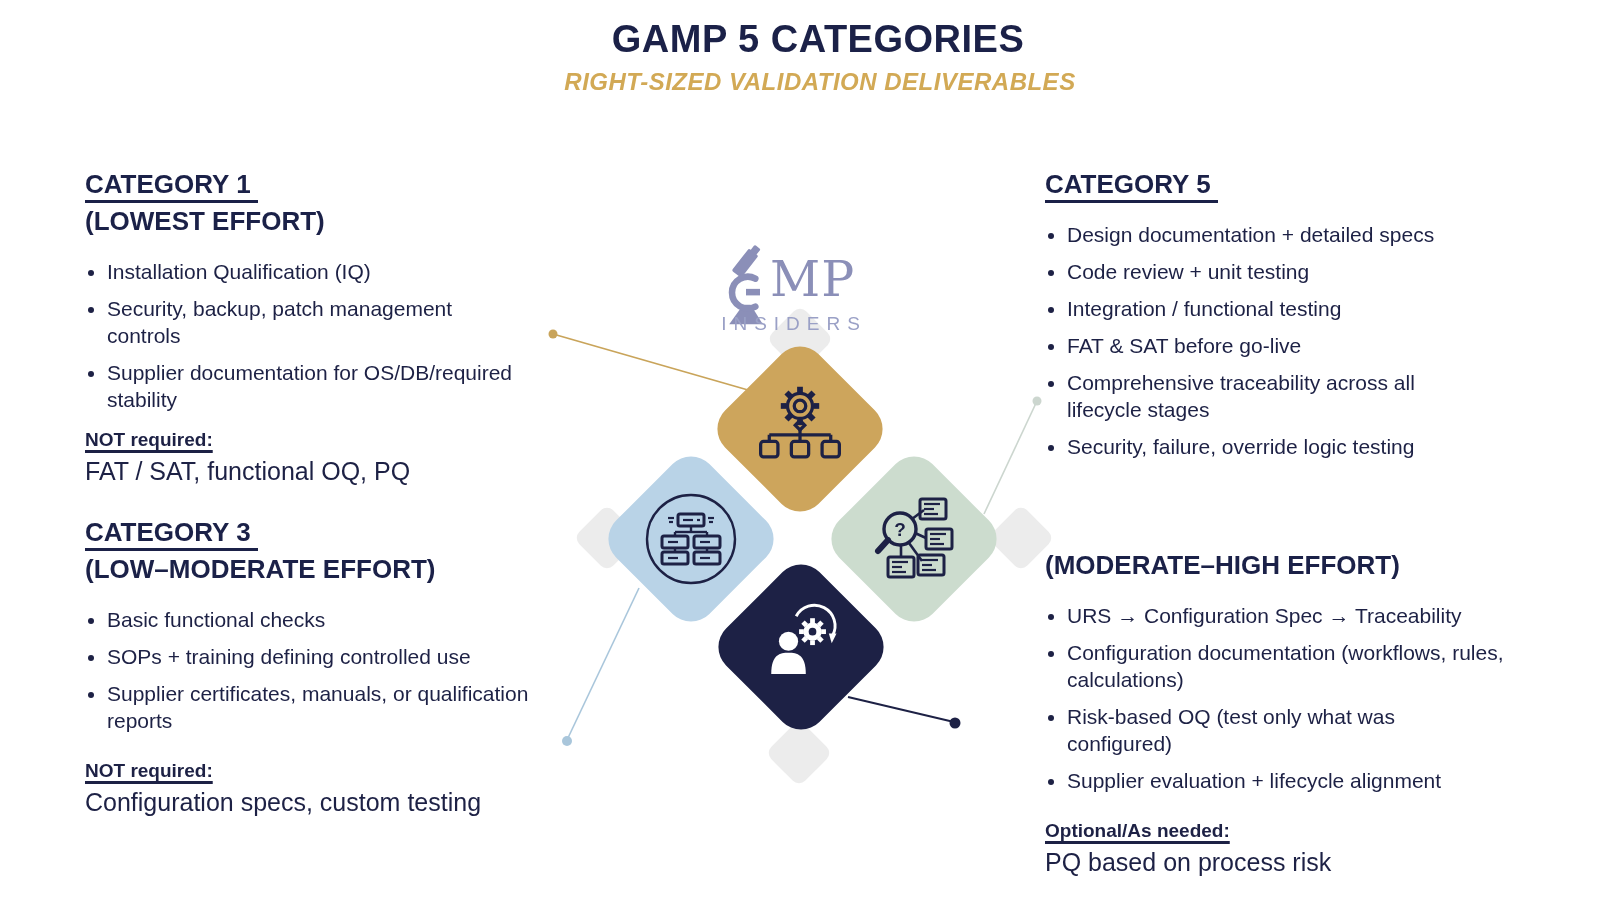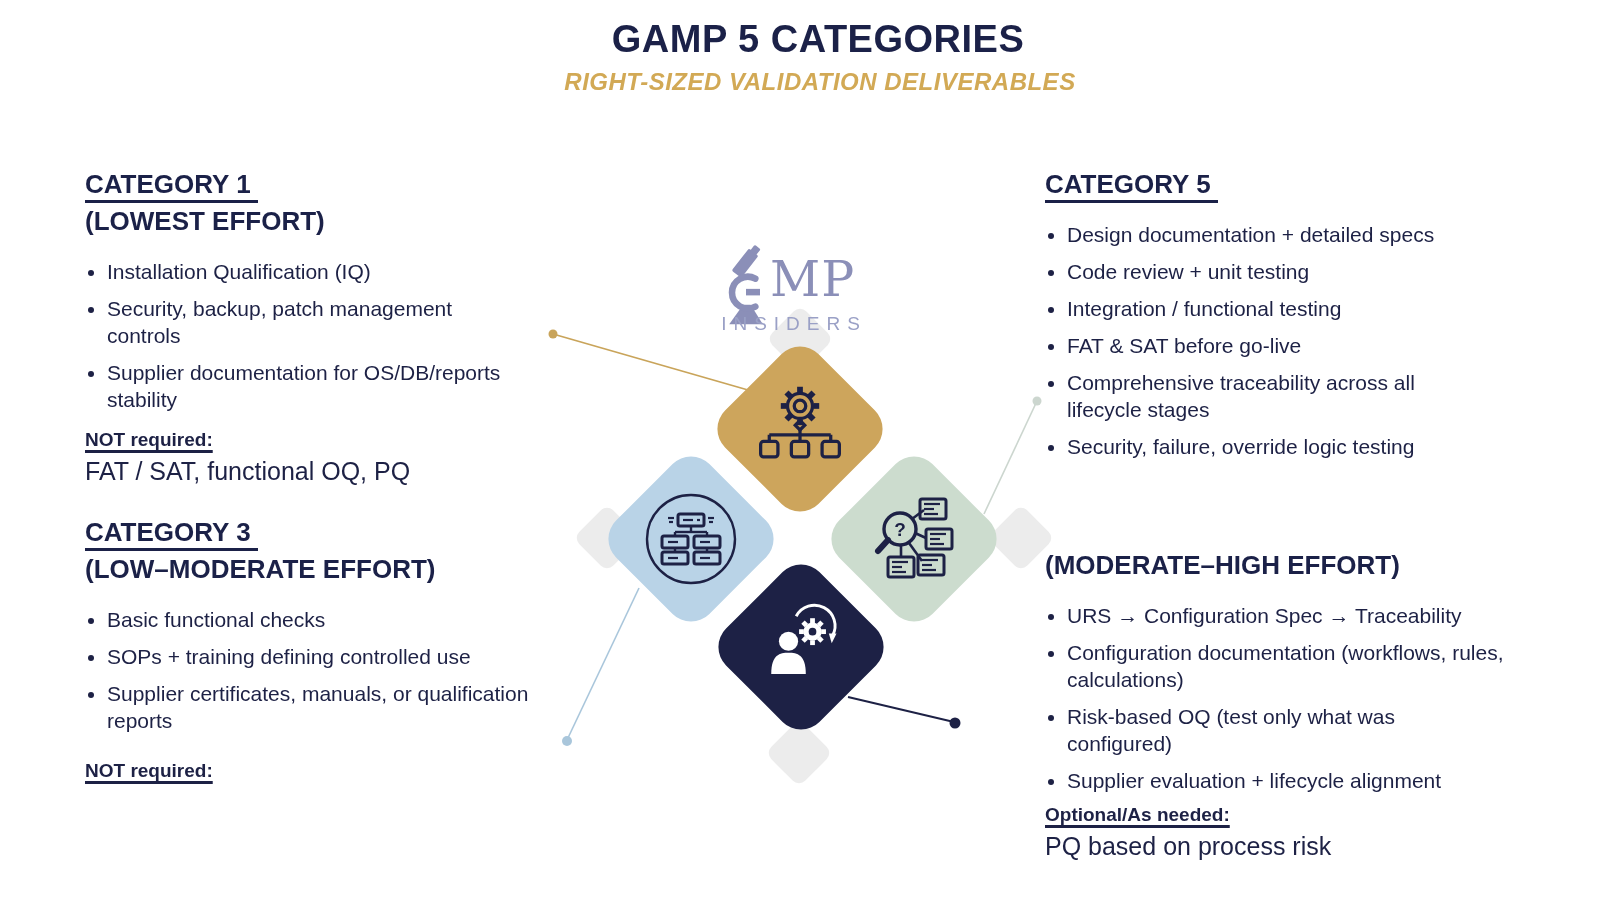--- a/index.html
+++ b/index.html
@@ -29,21 +29,21 @@
   .cat-title{margin:0 0 18px 0;font-size:26px;line-height:37px;font-weight:bold;color:var(--heading,#1b2148);}
   .hline{border-bottom:3px solid var(--heading,#1b2148);padding-bottom:1px;padding-right:7px;}
   .cat-bullets{margin:0;padding-left:22px;}
   #cat1 .cat-bullets{width:420px;}
   #cat3 .cat-bullets{width:435px;margin-top:18px;}
   #cat5 .cat-bullets{width:392px;}
   #cat4 .cat-bullets{width:438px;}
   .cat-bullets li{font-size:21px;line-height:27px;margin-bottom:10px;}
   .note{margin-top:16px;}
   #cat3 .note{margin-top:26px;}
-  #cat4 .note{margin-top:10px;}
+  #cat4 .note{margin-top:26px;}
   .note-label{
     font-size:19px;font-weight:bold;
     text-decoration:underline;text-decoration-thickness:2.5px;text-underline-offset:4px;
   }
   .note-text{font-size:25px;margin-top:7px;line-height:27px;}
   
   .connectors{position:absolute;left:0;top:0;z-index:1;pointer-events:none;}
   .shadow-diamond{
     position:absolute;width:48px;height:48px;border-radius:9px;
     background:var(--gray,#ececec);transform:rotate(45deg);z-index:0;
@@ -234,40 +234,41 @@
 </div>
 
 <div class="cat-block" id="cat1">
   <h2 class="cat-title">
     <span class="hline">CATEGORY 1</span><br>
     <span>(LOWEST EFFORT)</span>
   </h2>
   <ul class="cat-bullets">
     <li>Installation Qualification (IQ)</li>
     <li>Security, backup, patch management controls</li>
-    <li>Supplier documentation for OS/DB/reports stability</li>
+    <li>Supplier documentation for OS/DB/required stability</li>
   </ul>
   <div class="note">
     <div class="note-label">NOT required:</div>
     <div class="note-text">FAT / SAT, functional OQ, PQ</div>
   </div>
 </div>
 
 <div class="cat-block" id="cat3">
   <h2 class="cat-title">
     <span class="hline">CATEGORY 3</span><br>
     <span>(LOW–MODERATE EFFORT)</span>
   </h2>
   <ul class="cat-bullets">
     <li>Basic functional checks</li>
     <li>SOPs + training defining controlled use</li>
     <li>Supplier certificates, manuals, or qualification reports</li>
   </ul>
   <div class="note">
     <div class="note-label">NOT required:</div>
+    <div class="note-text">Configuration specs, custom testing</div>
   </div>
 </div>
 
 <div class="cat-block" id="cat5">
   <h2 class="cat-title">
     <span class="hline">CATEGORY 5</span><br>
   </h2>
   <ul class="cat-bullets">
     <li>Design documentation + detailed specs</li>
     <li>Code review + unit testing</li>

